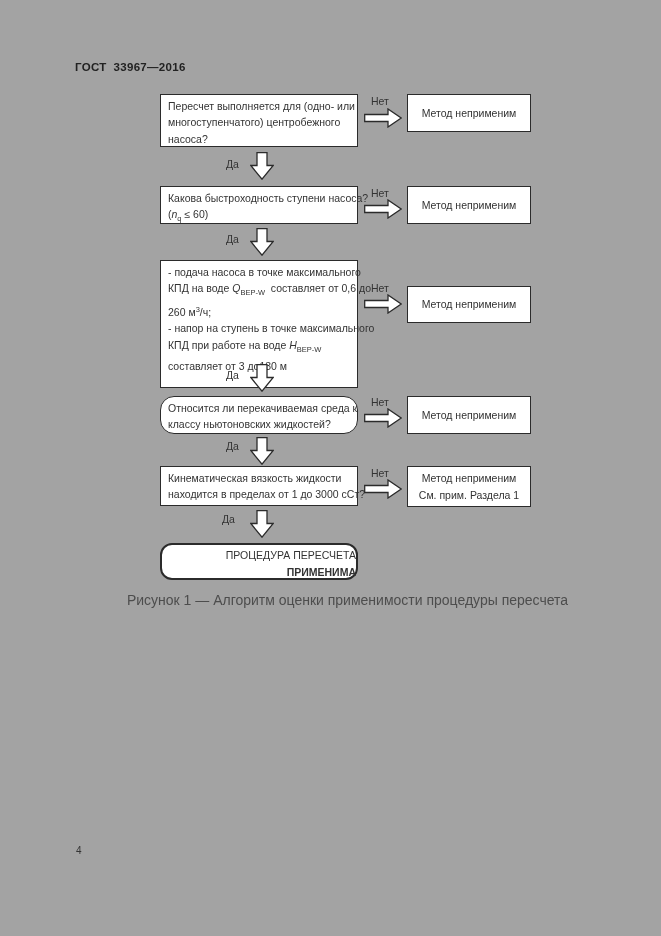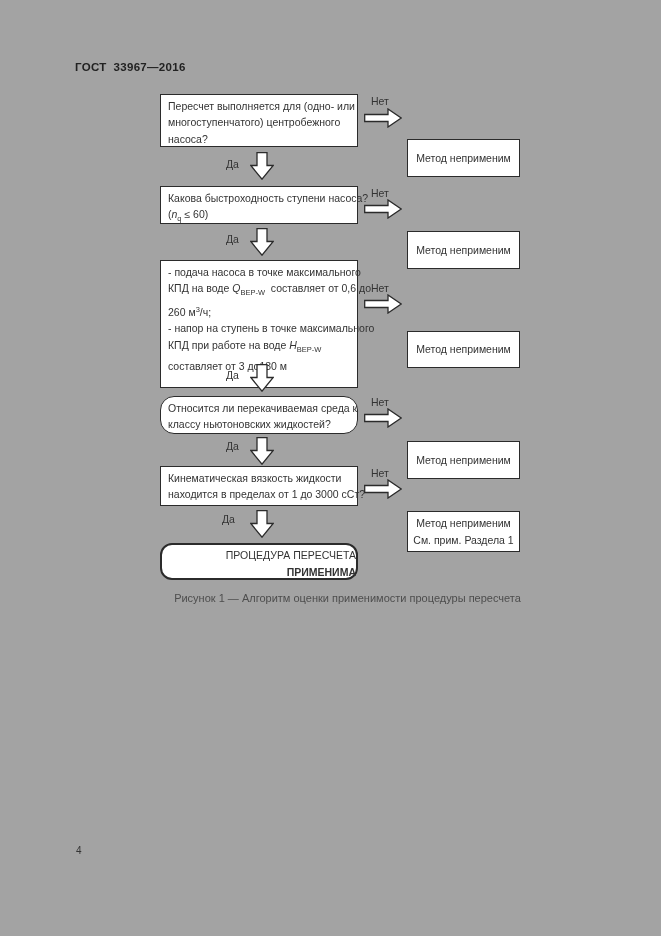--- a/index.html
+++ b/index.html
@@ -2,37 +2,37 @@
 <html><head>
 <meta charset="utf-8">
 <style>
   html,body{margin:0;padding:0;background:#fff;}
   #canvas{position:relative;width:661px;height:936px;background:#a3a3a3;overflow:hidden;
           font-family:"Liberation Sans",sans-serif;color:#333;}
   .hdr{position:absolute;left:75px;top:61px;font-size:11.5px;font-weight:bold;color:#222;
        letter-spacing:.3px;white-space:pre;}
   .pagenum{position:absolute;left:76px;top:845px;font-size:10px;color:#333;}
   .caption{position:absolute;left:34px;top:592px;width:627px;text-align:center;
-           font-size:11px;color:#4d4d4d;}
+           font-size:14px;color:#4d4d4d;}
   
   .q{position:absolute;left:160px;width:198px;border:1.5px solid #2b2b2b;background:#fff;
      box-sizing:border-box;padding:3px 5px 0 7px;font-size:10.5px;}
   .q .line{line-height:16.4px;white-space:pre;}
   #q1{top:94px;height:53px;}
   #q2{top:186px;height:38px;}
   #q3{top:260px;height:128px;}
   #q4{top:396px;height:38px;border-radius:14px;}
   #q5{top:466px;height:40px;}
   #qf{top:543px;height:37px;border-width:2px;text-align:right;padding:2px 0 0 0;border-radius:12px;}
   #qf .line{line-height:16.5px;}
   #qf .b{font-weight:bold;}
   
-  .r{position:absolute;left:407px;width:113px;border:1.3px solid #2b2b2b;background:#fff;
+  .r{position:absolute;left:407px;width:124px;border:1.3px solid #2b2b2b;background:#fff;
      box-sizing:border-box;display:flex;flex-direction:column;justify-content:center;
-     text-align:center;font-size:10.5px;margin-top:45px;}
+     text-align:center;font-size:10.5px;}
   .r .line{line-height:16.5px;white-space:pre;}
   #r1{top:94px;height:38px;}
   #r2{top:186px;height:38px;}
   #r3{top:286px;height:37px;}
   #r4{top:396px;height:38px;}
   #r5{top:466px;height:41px;}
   
   .darr{position:absolute;left:250px;width:24px;height:28px;}
   #da1{top:152px}#da2{top:228px}#da3{top:364px}#da4{top:437px}#da5{top:510px}
   .rarr{position:absolute;left:364px;width:38px;height:20px;}

